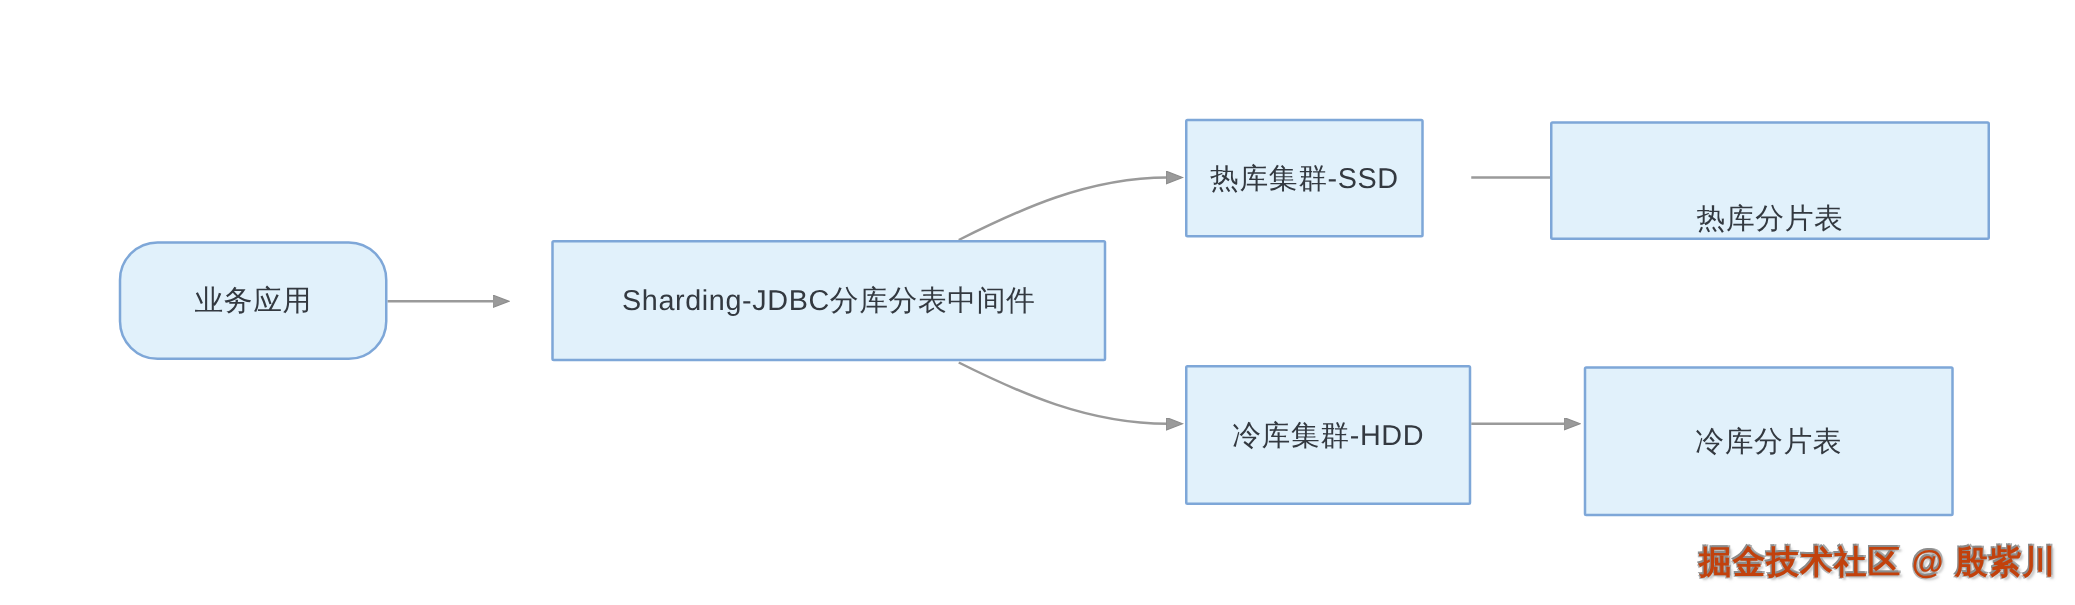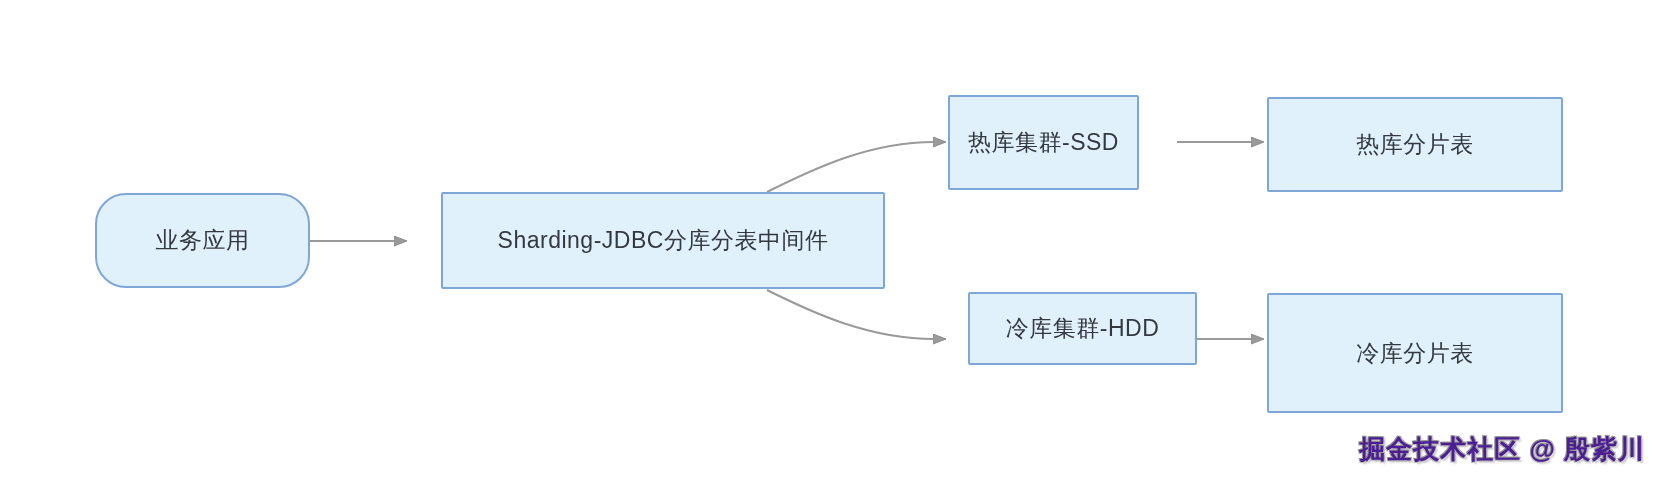--- a/index.html
+++ b/index.html
@@ -34,31 +34,31 @@
     justify-content: center;
     color: #333940;
     font-size: 23px;
     letter-spacing: 0.5px;
     white-space: nowrap;
     text-align: center;
   }
   .node-app          { left: 95px;   top: 193px; width: 215px; height: 95px; border-radius: 31px; }
   .node-middleware   { left: 410px;  top: 192px; width: 444px; height: 97px; margin-left: 31px; }
   .node-hot-cluster  { left: 948px;  top: 95px;  width: 191px; height: 95px; }
-  .node-hot-shard    { left: 1267px; top: 97px;  width: 296px; height: 95px; }
-  .node-cold-cluster { left: 968px;  top: 292px; width: 229px; height: 73px; text-align: right; }
+  .node-hot-shard    { left: 1240px; top: 97px;  width: 352px; height: 95px; align-items: flex-end; }
+  .node-cold-cluster { left: 948px;  top: 292px; width: 229px; height: 112px; text-align: right; }
   .node-cold-shard   { left: 1267px; top: 293px; width: 296px; height: 120px; }
   .watermark {
     position: absolute;
     right: 15px;
     top: 432px;
     font-size: 26px;
     font-weight: bold;
     letter-spacing: 1px;
-    color: #4c1d95;
+    color: #c2410c;
     text-shadow:
       -1px -1px 0 #8c8c8c,
        1px -1px 0 #aaaaaa,
       -1px  1px 0 #b5b5b5,
        2px  2px 2px rgba(150,150,150,0.55);
     white-space: nowrap;
   }
 </style>
 </head>
 <body>

